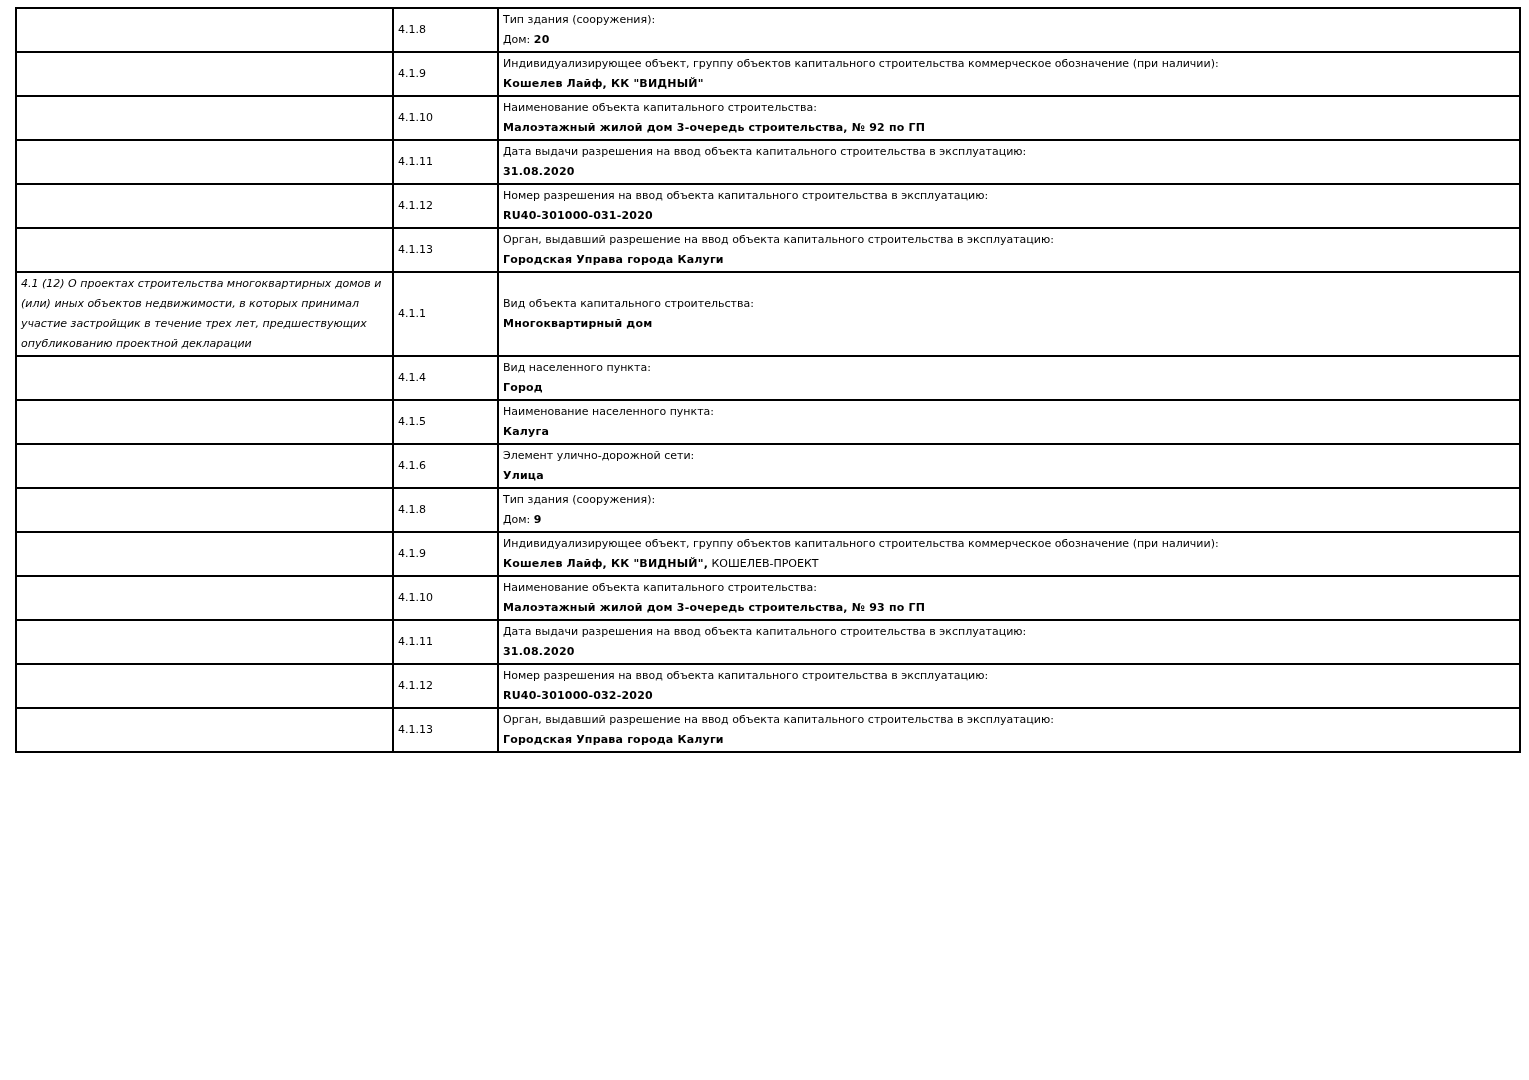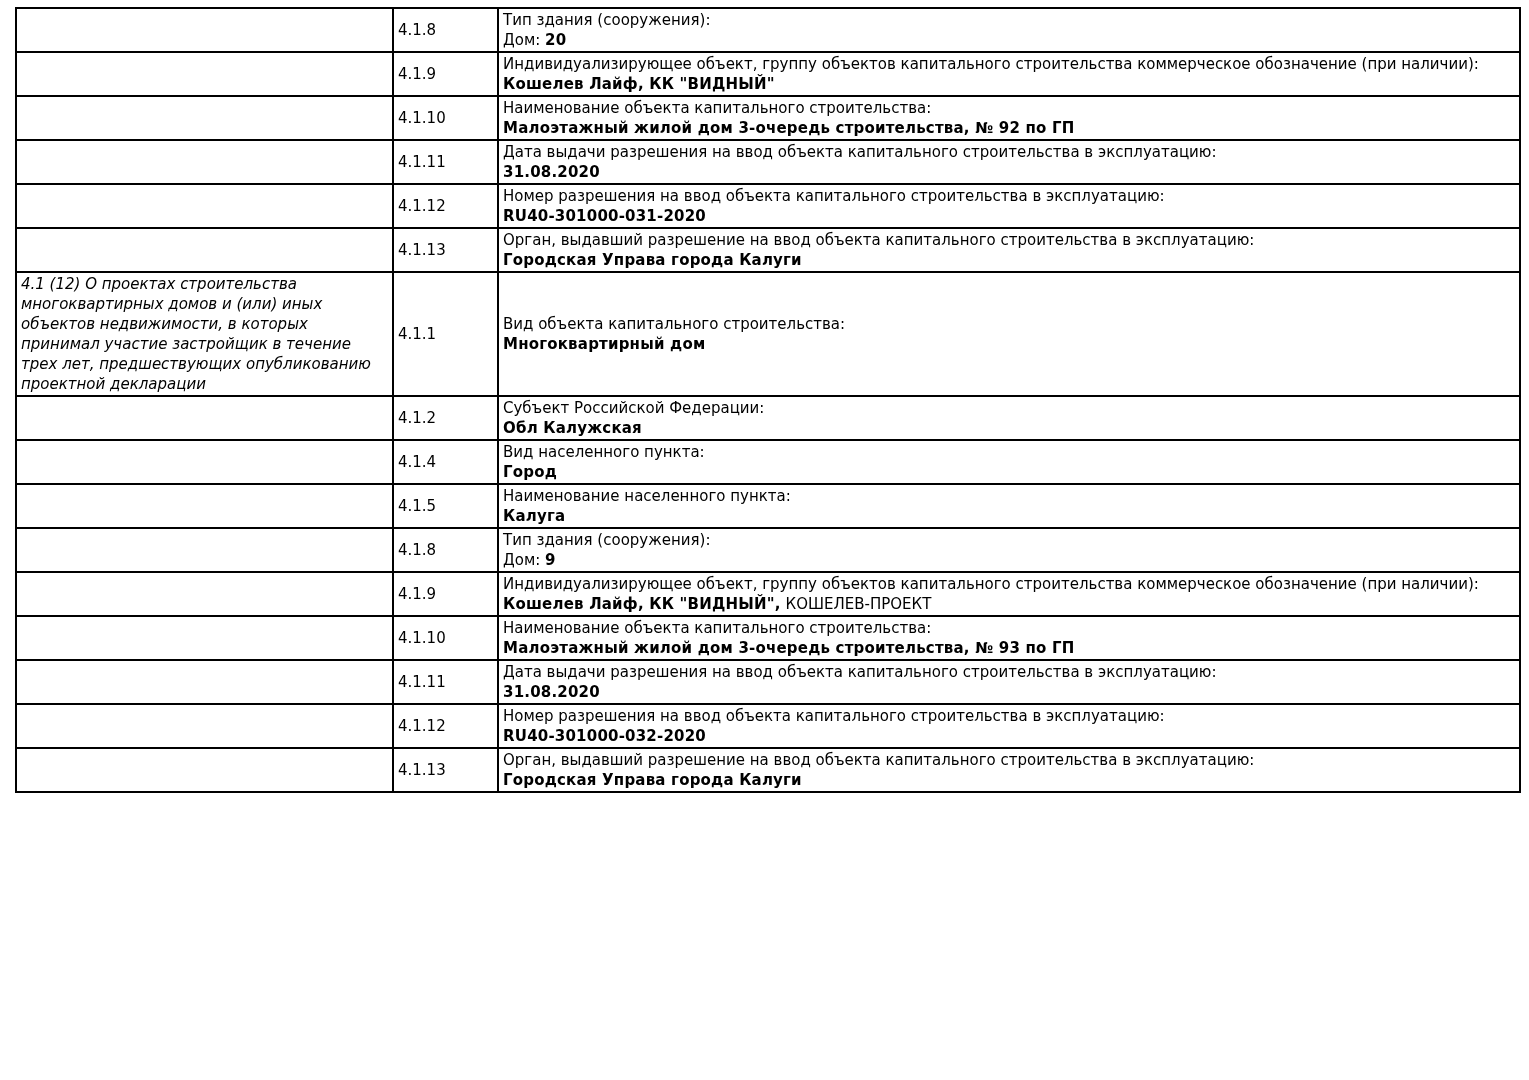--- a/index.html
+++ b/index.html
@@ -16,21 +16,21 @@
     background: #ffffff;
     overflow: hidden;
   }
   table.decl-table {
     position: absolute;
     left: 15px;
     top: 7px;
     width: 1498px;
     border-collapse: collapse;
     table-layout: fixed;
-    font-size: 15px;
+    font-size: 11px;
   }
   table.decl-table td {
     border: 2px solid #000;
     padding: 1px 4px;
     line-height: 20px;
     overflow: hidden;
   }
   td.c-section {
     width: 367px;
     vertical-align: top;
@@ -131,44 +131,44 @@
     <td class="c-code">4.1.1</td>
     <td class="c-content">
       <div class="lbl">Вид объекта капитального строительства:</div>
       <div class="val"><span></span><b>Многоквартирный дом</b><span></span></div>
     </td>
   </tr>
         <tr>
     <td class="c-section">
       
     </td>
-    <td class="c-code">4.1.2</td>
-    <td class="c-content">
-      <div class="lbl">Субъект Российской Федерации:</div>
-      <div class="val"><span></span><b>Обл Калужская</b><span></span></div>
-    </td>
-  </tr>
-        <tr>
-    <td class="c-section">
-      
-    </td>
     <td class="c-code">4.1.4</td>
     <td class="c-content">
       <div class="lbl">Вид населенного пункта:</div>
       <div class="val"><span></span><b>Город</b><span></span></div>
     </td>
   </tr>
         <tr>
     <td class="c-section">
       
     </td>
     <td class="c-code">4.1.5</td>
     <td class="c-content">
       <div class="lbl">Наименование населенного пункта:</div>
       <div class="val"><span></span><b>Калуга</b><span></span></div>
+    </td>
+  </tr>
+        <tr>
+    <td class="c-section">
+      
+    </td>
+    <td class="c-code">4.1.6</td>
+    <td class="c-content">
+      <div class="lbl">Элемент улично-дорожной сети:</div>
+      <div class="val"><span></span><b>Улица</b><span></span></div>
     </td>
   </tr>
         <tr>
     <td class="c-section">
       
     </td>
     <td class="c-code">4.1.8</td>
     <td class="c-content">
       <div class="lbl">Тип здания (сооружения):</div>
       <div class="val"><span>Дом: </span><b>9</b><span></span></div>

